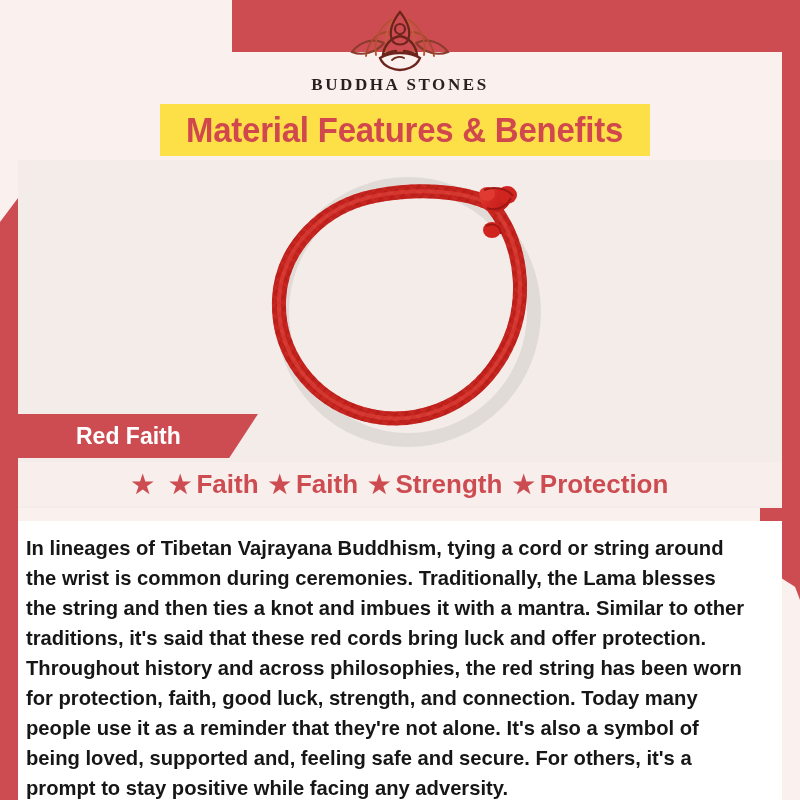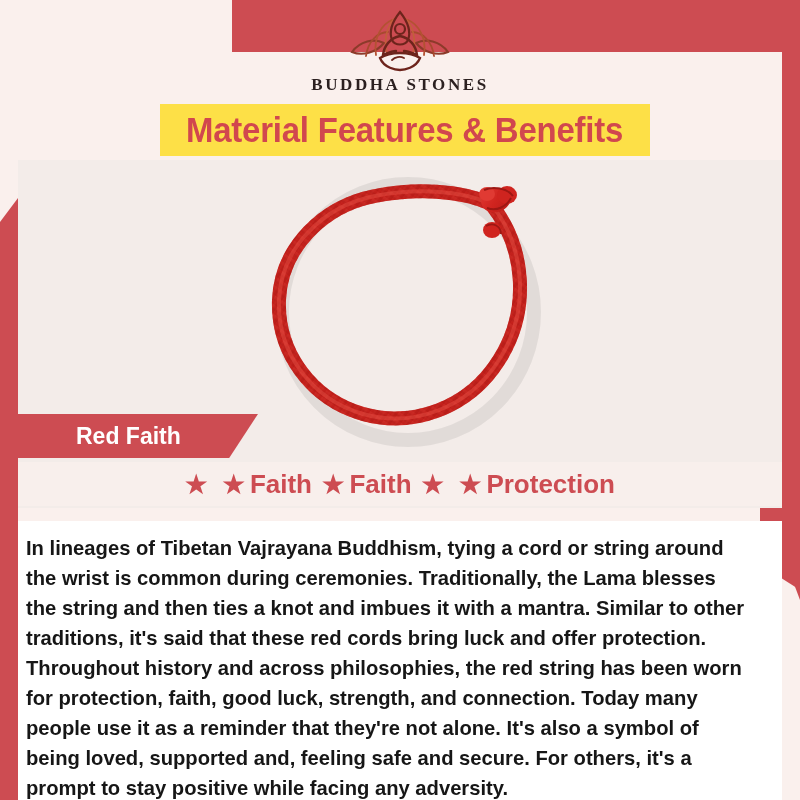--- a/index.html
+++ b/index.html
@@ -234,20 +234,21 @@
     <span class="feature">
       <span class="star">★</span>
       <span>Faith</span>
     </span>
     <span class="feature">
       <span class="star">★</span>
       <span>Faith</span>
     </span>
     <span class="feature">
       <span class="star">★</span>
+      <span>Strength</span>
     </span>
     <span class="feature">
       <span class="star">★</span>
       <span>Protection</span>
     </span>
   </div>
 
   <div class="body-copy">
     <p>In lineages of Tibetan Vajrayana Buddhism, tying a cord or string around the wrist is common during ceremonies. Traditionally, the Lama blesses the string and then ties a knot and imbues it with a mantra. Similar to other traditions, it's said that these red cords bring luck and offer protection. Throughout history and across philosophies, the red string has been worn for protection, faith, good luck, strength, and connection. Today many people use it as a reminder that they're not alone. It's also a symbol of being loved, supported and, feeling safe and secure. For others, it's a prompt to stay positive while facing any adversity.</p>
   </div>

